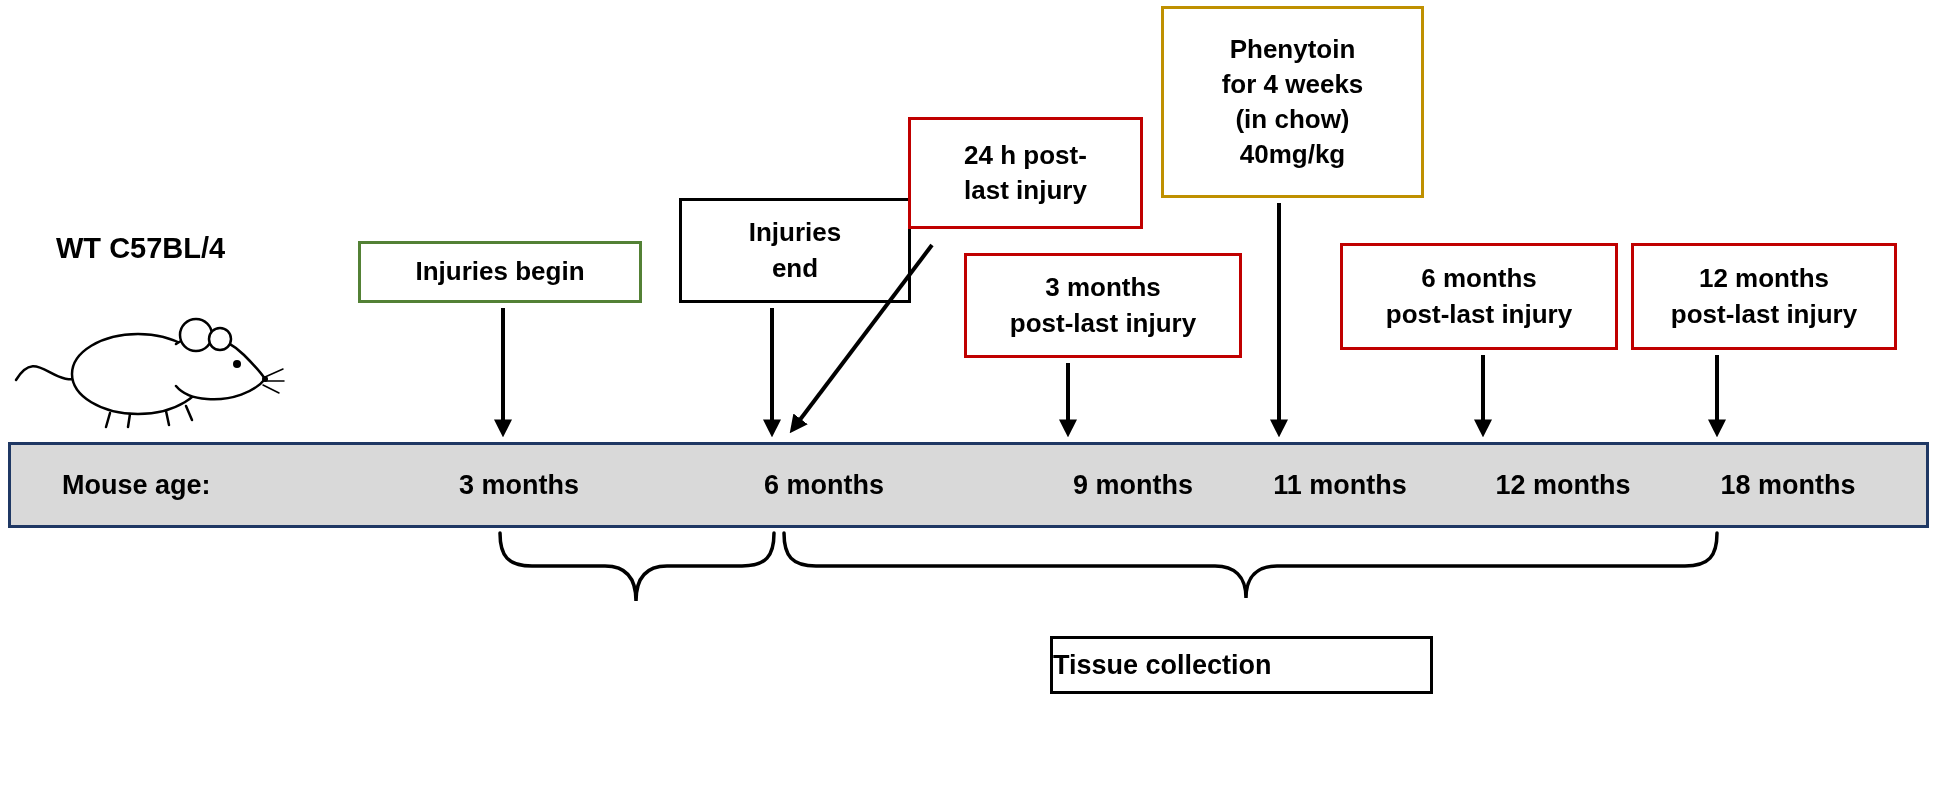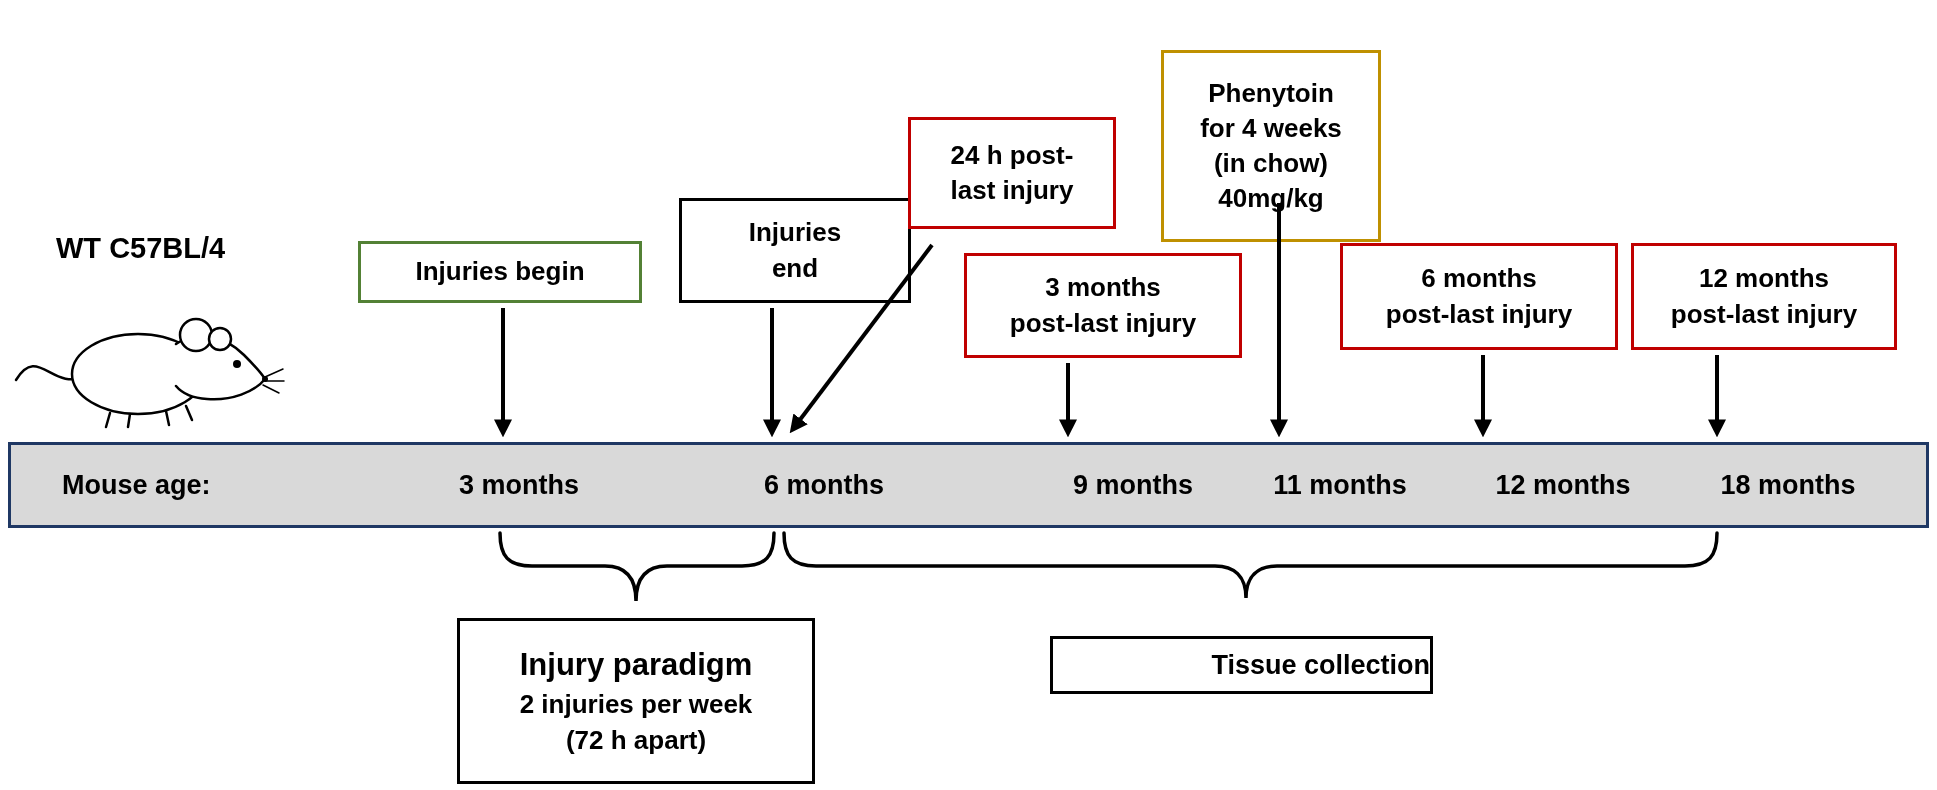--- a/index.html
+++ b/index.html
@@ -73,21 +73,21 @@
   .paradigm-title { font-size: 31px; line-height: 1.35; }
   .paradigm-line  { font-size: 26px; line-height: 1.4; }
   .tissue-box {
     position: absolute;
     left: 1050px; top: 636px;
     width: 383px; height: 58px;
     border: 3px solid #000;
     background: #fff;
     display: flex;
     align-items: center;
-    justify-content: flex-end;
+    justify-content: flex-start;
     font-size: 27px;
   }
   .mouse-svg { position: absolute; left: 10px; top: 282px; }
 </style>
 </head>
 <body>
 
 <div class="canvas">
 
   <div class="strain-label">WT C57BL/4</div>
@@ -117,31 +117,31 @@
 
   <div class="evt-box" style="left: 358px; top: 241px; width: 284px; height: 62px; border-color: rgb(83, 129, 53);">
     <span class="evt-text">Injuries begin</span>
   </div>
 
   <div class="evt-box" style="left: 679px; top: 198px; width: 232px; height: 105px; border-color: rgb(0, 0, 0);">
     <span class="evt-text">Injuries
 end</span>
   </div>
 
-  <div class="evt-box" style="left: 908px; top: 117px; width: 208px; height: 112px; border-color: rgb(192, 0, 0);">
+  <div class="evt-box" style="left: 908px; top: 117px; width: 235px; height: 112px; border-color: rgb(192, 0, 0);">
     <span class="evt-text">24 h post-
 last injury</span>
   </div>
 
   <div class="evt-box" style="left: 964px; top: 253px; width: 278px; height: 105px; border-color: rgb(192, 0, 0);">
     <span class="evt-text">3 months
 post-last injury</span>
   </div>
 
-  <div class="evt-box" style="left: 1161px; top: 6px; width: 220px; height: 192px; border-color: rgb(191, 144, 0); margin-top: 44px;">
+  <div class="evt-box" style="left: 1161px; top: 6px; width: 263px; height: 192px; border-color: rgb(191, 144, 0);">
     <span class="evt-text">Phenytoin
 for 4 weeks
 (in chow)
 40mg/kg</span>
   </div>
 
   <div class="evt-box" style="left: 1340px; top: 243px; width: 278px; height: 107px; border-color: rgb(192, 0, 0);">
     <span class="evt-text">6 months
 post-last injury</span>
   </div>
@@ -167,23 +167,18 @@
       <line x1="1717" y1="355" x2="1717" y2="432" marker-end="url(#arrow)"></line>
     </g>
     <g stroke="#000" stroke-width="3.5" fill="none" stroke-linecap="round">
       <path d="M 500,533 C 500,556 508,566 532,566 L 605,566 C 624,566 636,576 636,601
                C 636,576 648,566 667,566 L 742,566 C 766,566 774,556 774,533"></path>
       <path d="M 784,533 C 784,556 792,566 816,566 L 1215,566 C 1234,566 1246,576 1246,598
                C 1246,576 1258,566 1277,566 L 1685,566 C 1709,566 1717,556 1717,533"></path>
     </g>
   </svg>
 
-  <div class="paradigm-box">
-    <div class="paradigm-title">Injury paradigm</div>
-    <div class="paradigm-line">2 injuries per week</div>
-    <div class="paradigm-line">(72 h apart)</div>
-  </div>
 
   <div class="tissue-box">
     <span>Tissue collection</span>
   </div>
 
 </div>
 
 </body></html>

